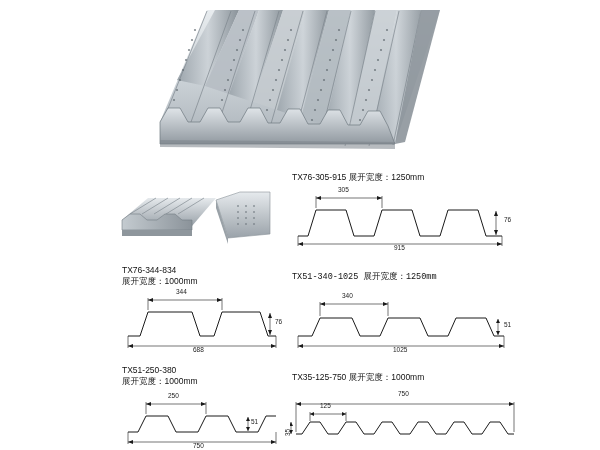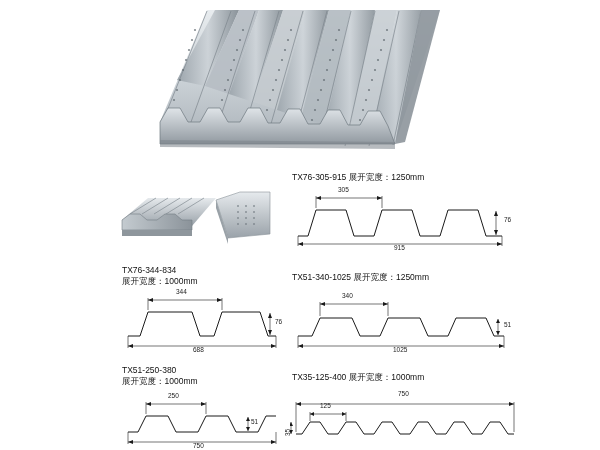--- a/index.html
+++ b/index.html
@@ -270,21 +270,21 @@
         <line x1="8" y1="54" x2="156" y2="54"></line>
         <path d="M8,54 l5,-2 v4 z" fill="#1a1a1a" stroke="none"></path>
         <path d="M156,54 l-5,-2 v4 z" fill="#1a1a1a" stroke="none"></path>
       </g>
     </svg>
     <span class="dimlabel" style="left:56px;top:-4px;">344</span>
     <span class="dimlabel" style="left:155px;top:26px;">76</span>
     <span class="dimlabel" style="left:73px;top:54px;">688</span>
   </div>
 
-  <div class="abs" style="left:292px;top:272px;">
+  <div class="abs" style="left:292px;top:272px;font-family:Liberation Mono, monospace;">
     <div class="caption">TX51-340-1025  展开宽度：1250mm</div>
   </div>
 
   <div class="abs" style="left:290px;top:292px;width:230px;height:62px;">
     <svg class="profile-svg" width="230" height="62" viewBox="0 0 230 62">
       <g stroke="#1a1a1a" stroke-width="1" fill="none" stroke-linejoin="round">
         <path d="M8,44 L22,44 L30,26 L62,26 L70,44 L90,44 L98,26 L130,26 L138,44 L158,44 L166,26 L196,26 L204,44 L214,44"></path>
       </g>
       <g stroke="#1a1a1a" stroke-width="0.6" fill="none">
         <line x1="30" y1="12" x2="98" y2="12"></line>
@@ -340,21 +340,21 @@
         <path d="M8,50 l5,-2 v4 z" fill="#1a1a1a" stroke="none"></path>
         <path d="M156,50 l-5,-2 v4 z" fill="#1a1a1a" stroke="none"></path>
       </g>
     </svg>
     <span class="dimlabel" style="left:48px;top:0px;">250</span>
     <span class="dimlabel" style="left:131px;top:26px;">51</span>
     <span class="dimlabel" style="left:73px;top:50px;">750</span>
   </div>
 
   <div class="abs" style="left:292px;top:372px;">
-    <div class="caption">TX35-125-400  展开宽度：1000mm</div>
+    <div class="caption">TX35-125-750  展开宽度：1000mm</div>
   </div>
 
   <div class="abs" style="left:290px;top:392px;width:230px;height:56px;">
     <svg class="profile-svg" width="230" height="56" viewBox="0 0 230 56">
       <g stroke="#1a1a1a" stroke-width="1" fill="none" stroke-linejoin="round">
 
         <path d="M6,42 L12,42 L20,30 L30,30 L38,42 L48,42 L56,30 L66,30 L74,42 L84,42 L92,30 L102,30 L110,42 L120,42 L128,30 L138,30 L146,42 L156,42 L164,30 L174,30 L182,42 L192,42 L200,30 L210,30 L218,42 L224,42"></path>
       </g>
 
       <g stroke="#1a1a1a" stroke-width="0.6" fill="none">

